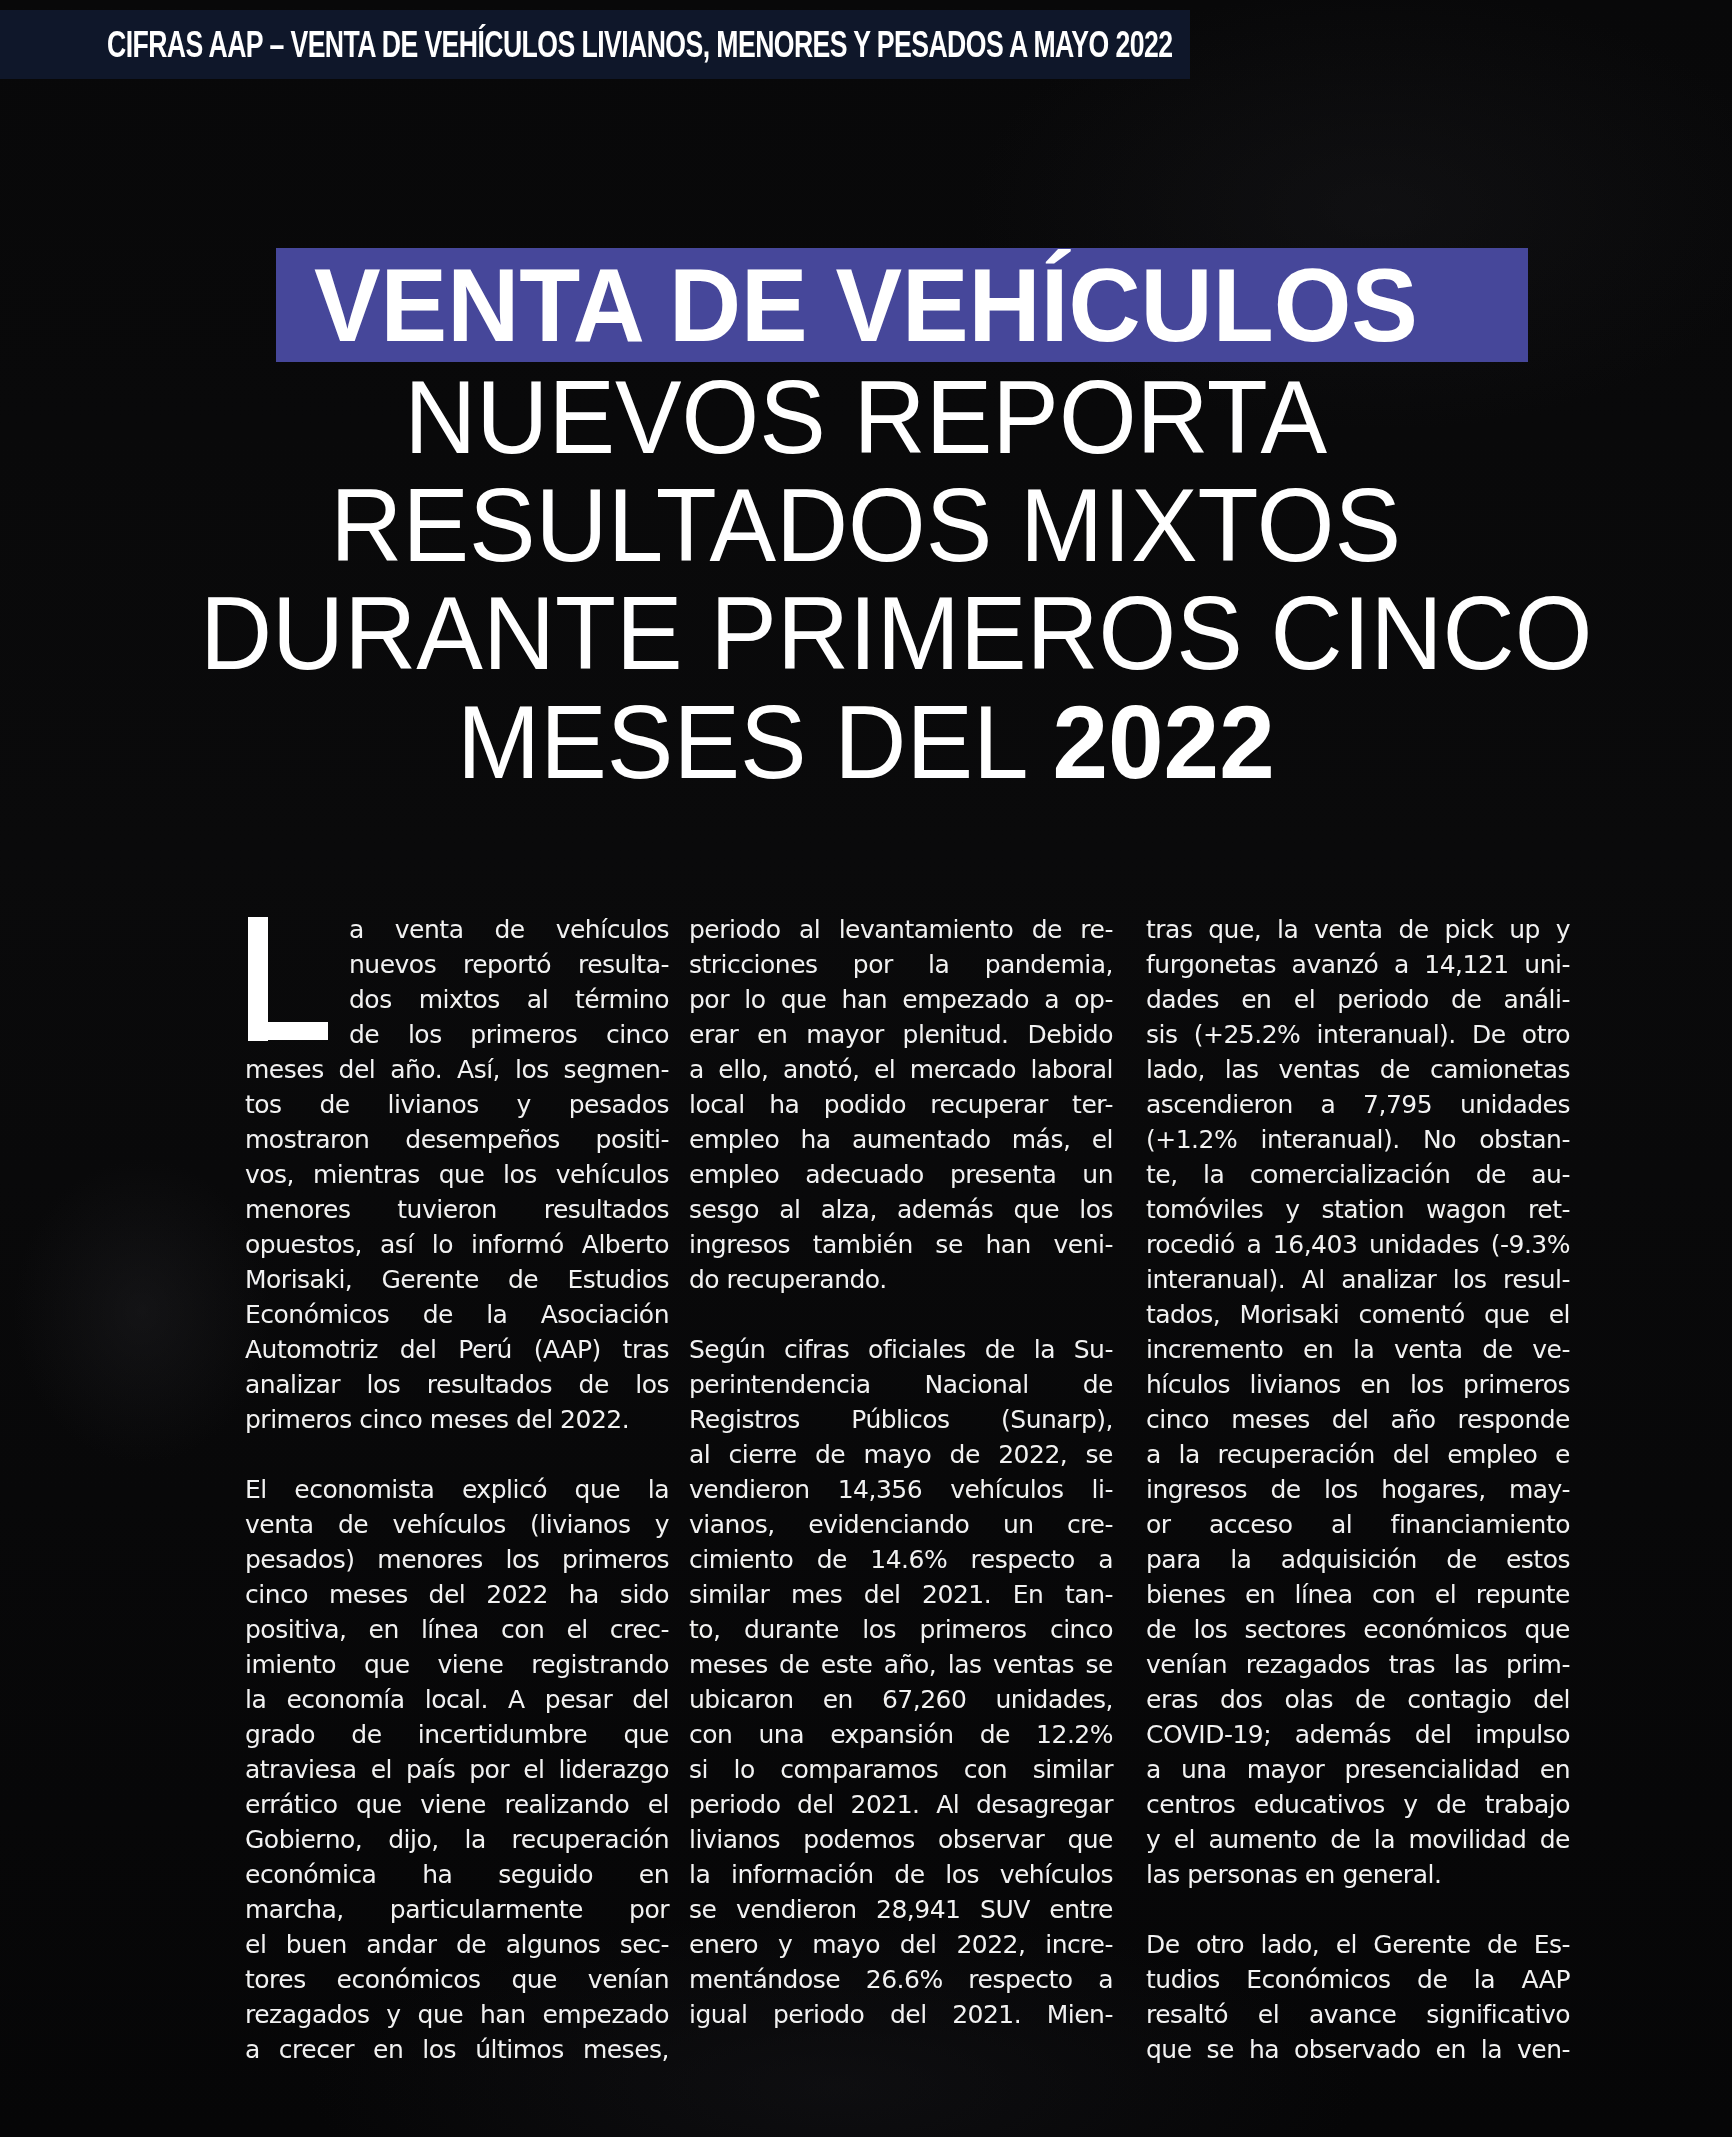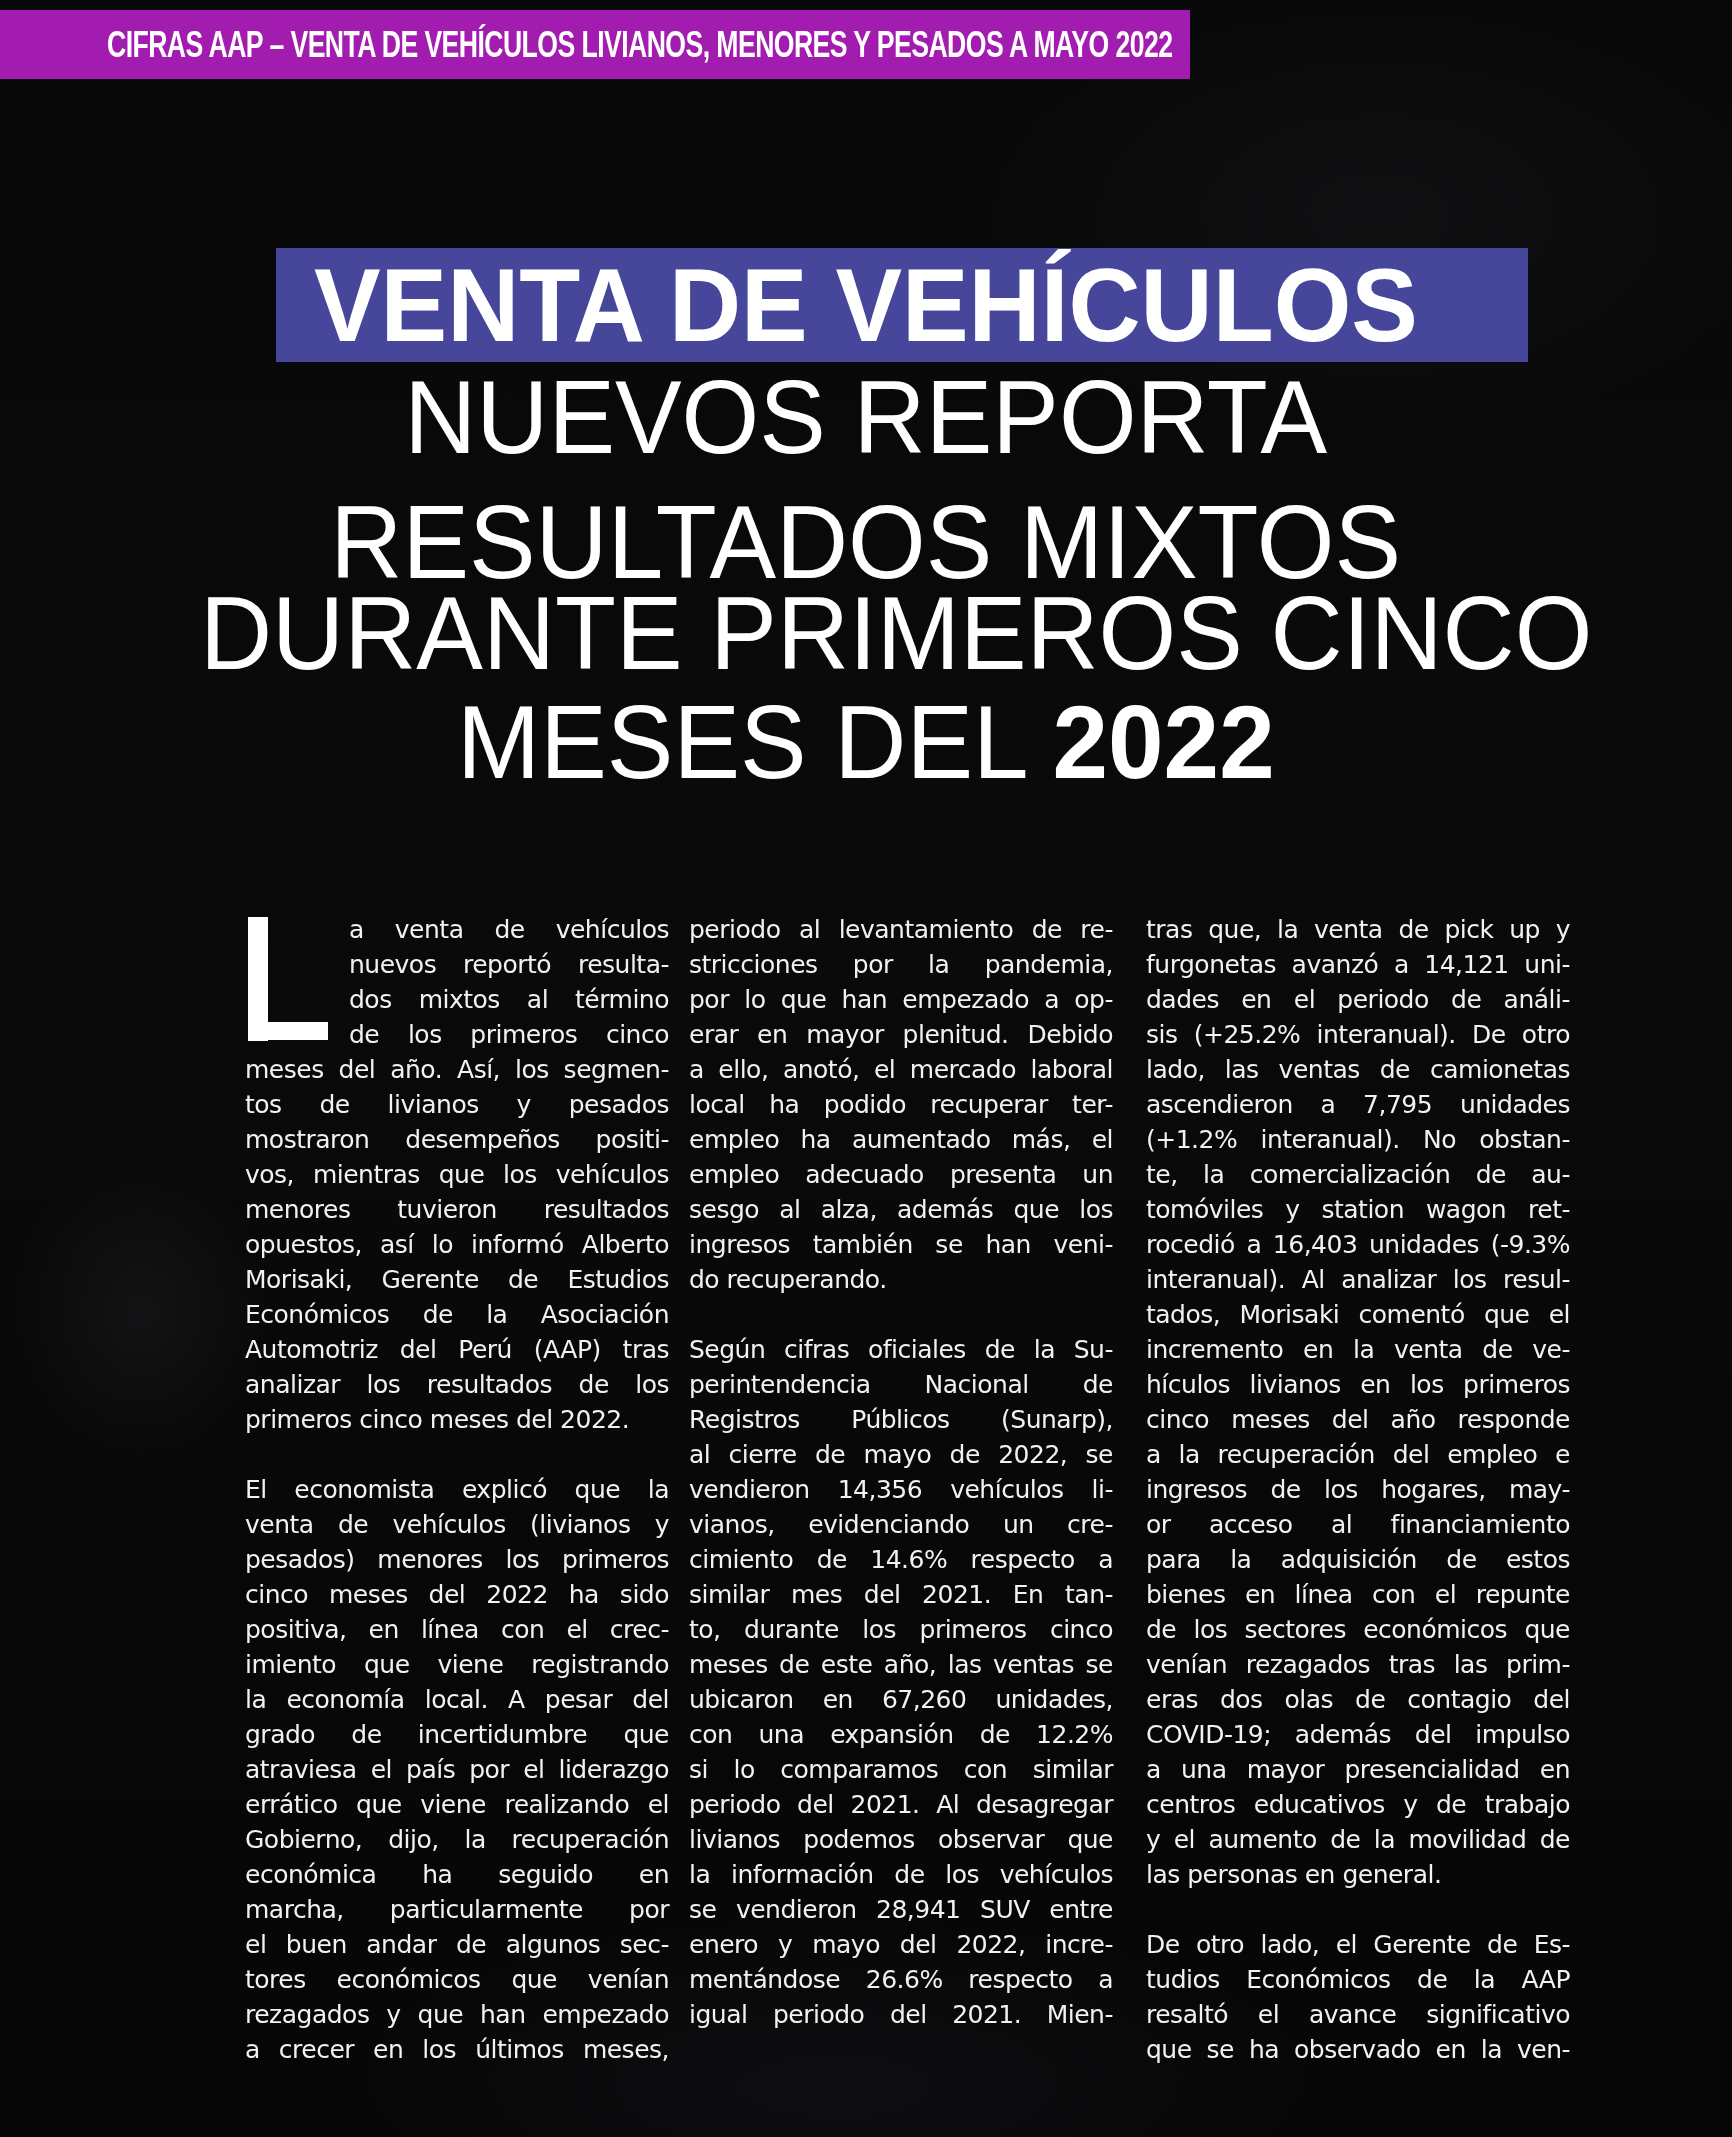--- a/index.html
+++ b/index.html
@@ -13,21 +13,21 @@
   .bg {
     position: absolute; inset: 0;
     background:
       radial-gradient(ellipse 184px 217px at 142px 1311px, rgba(40,40,44,0.35), rgba(0,0,0,0) 70%),
       radial-gradient(ellipse 584px 317px at 1378px 209px, rgba(30,30,34,0.35), rgba(0,0,0,0) 70%),
       radial-gradient(ellipse 751px 250px at 835px 2087px, rgba(22,22,26,0.5), rgba(0,0,0,0) 70%),
       linear-gradient(180deg, #080809 0%, #0a0a0b 40%, #060607 100%);
   }
   .banner {
     position: absolute; left: 0; top: 10px; width: 1190px; height: 69px;
-    background: #a21caf;
+    background: #0f172a;
     display: flex; align-items: center;
   }
   .banner-text {
     margin-left: 107px;
     font-family: "Liberation Sans", sans-serif;
     font-weight: bold;
     font-size: 37px;
     letter-spacing: -0.8px;
     color: #ffffff;
     transform: scaleX(0.72);
@@ -85,21 +85,21 @@
 </div>
 
 <div class="headline">
   <div class="hl-box"></div>
   <div class="hl-line hl-bold" style="top:253px;">
     <span class="inner">VENTA DE VEHÍCULOS</span>
   </div>
   <div class="hl-line hl-regular" style="top:365px;">
     <span class="inner">NUEVOS REPORTA</span>
   </div>
-  <div class="hl-line hl-regular" style="top:490px;">
+  <div class="hl-line hl-regular" style="top:473px;">
     <span class="inner">RESULTADOS MIXTOS</span>
   </div>
   <div class="hl-line hl-regular" style="top:581px;padding-left:30px;">
     <span class="inner">DURANTE PRIMEROS CINCO</span>
   </div>
   <div class="hl-line hl-regular" style="top:690px;text-align:center;">
     <span class="inner"><span>MESES DEL </span><span class="hl-bold">2022</span></span>
   </div>
 </div>
 

